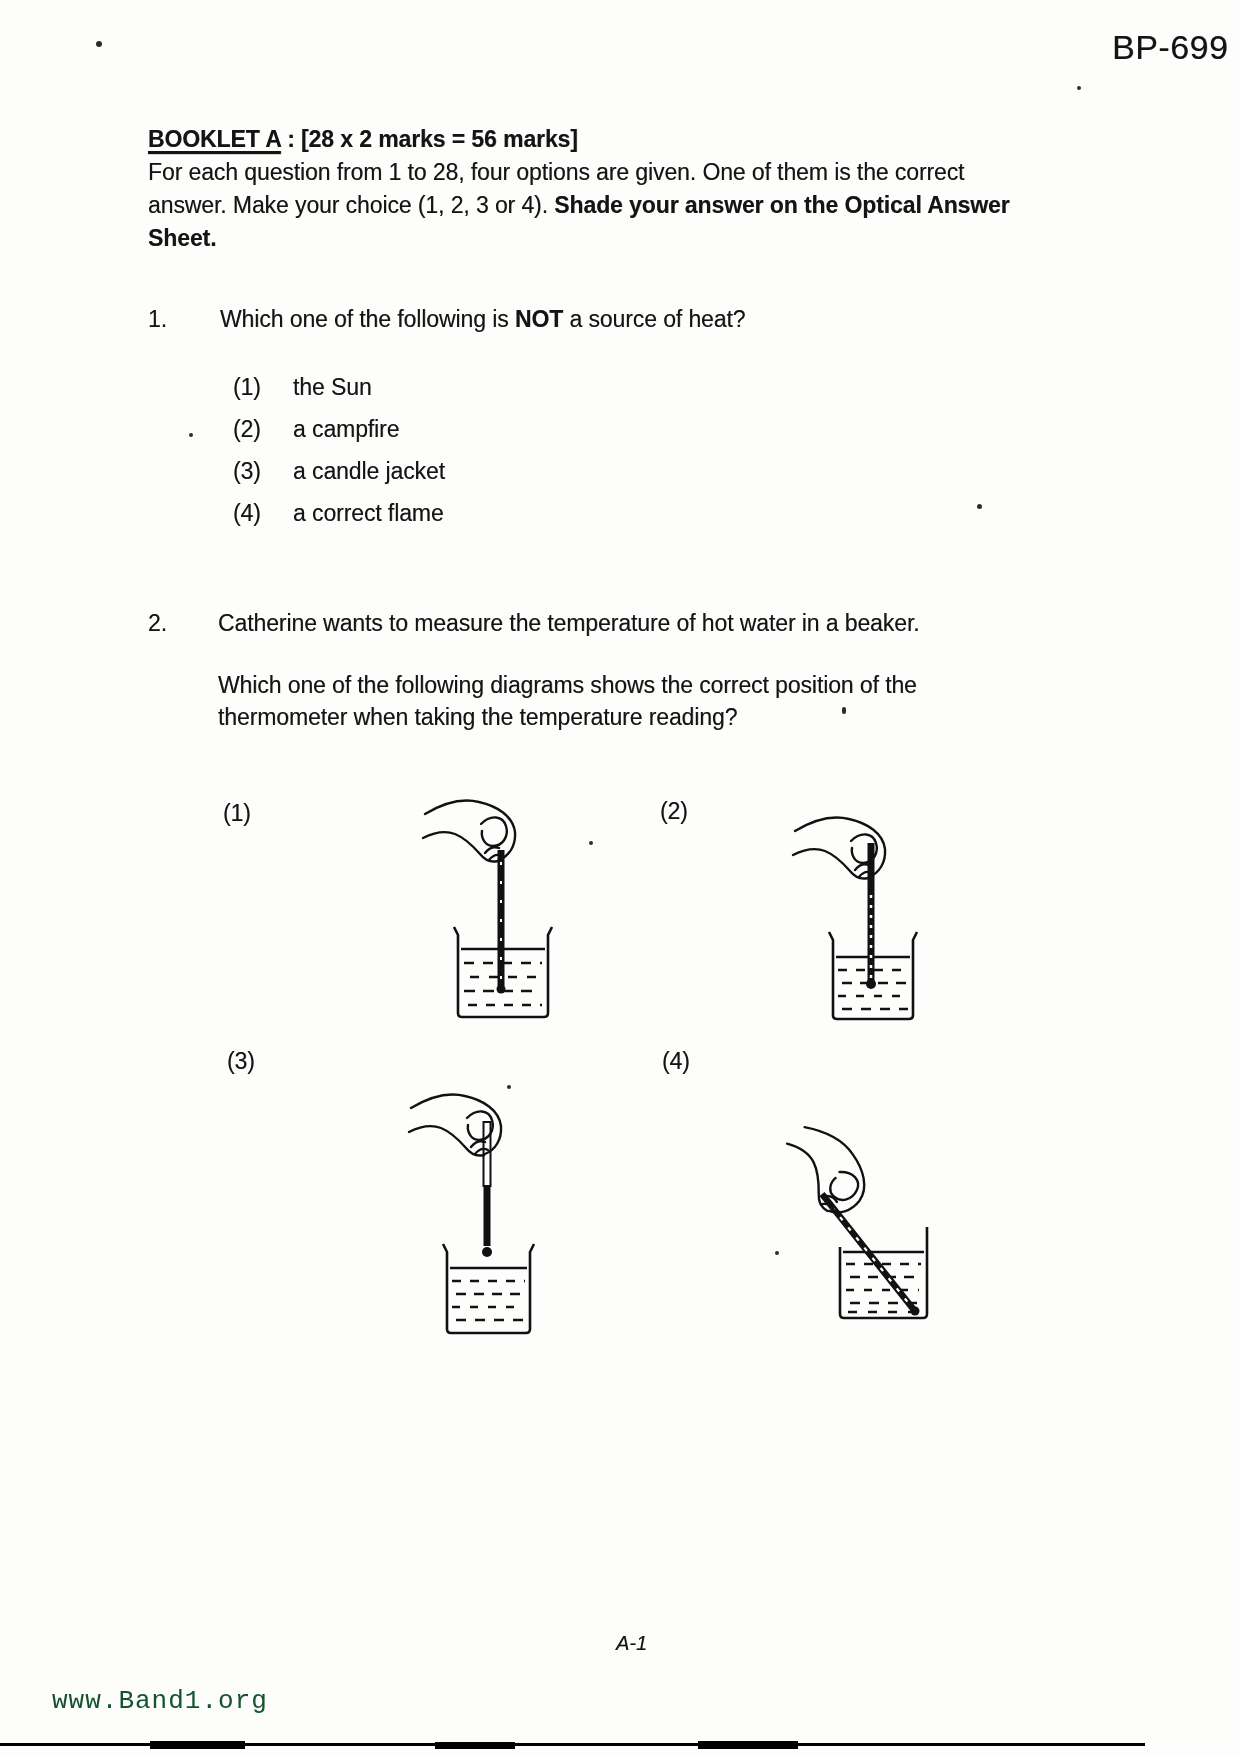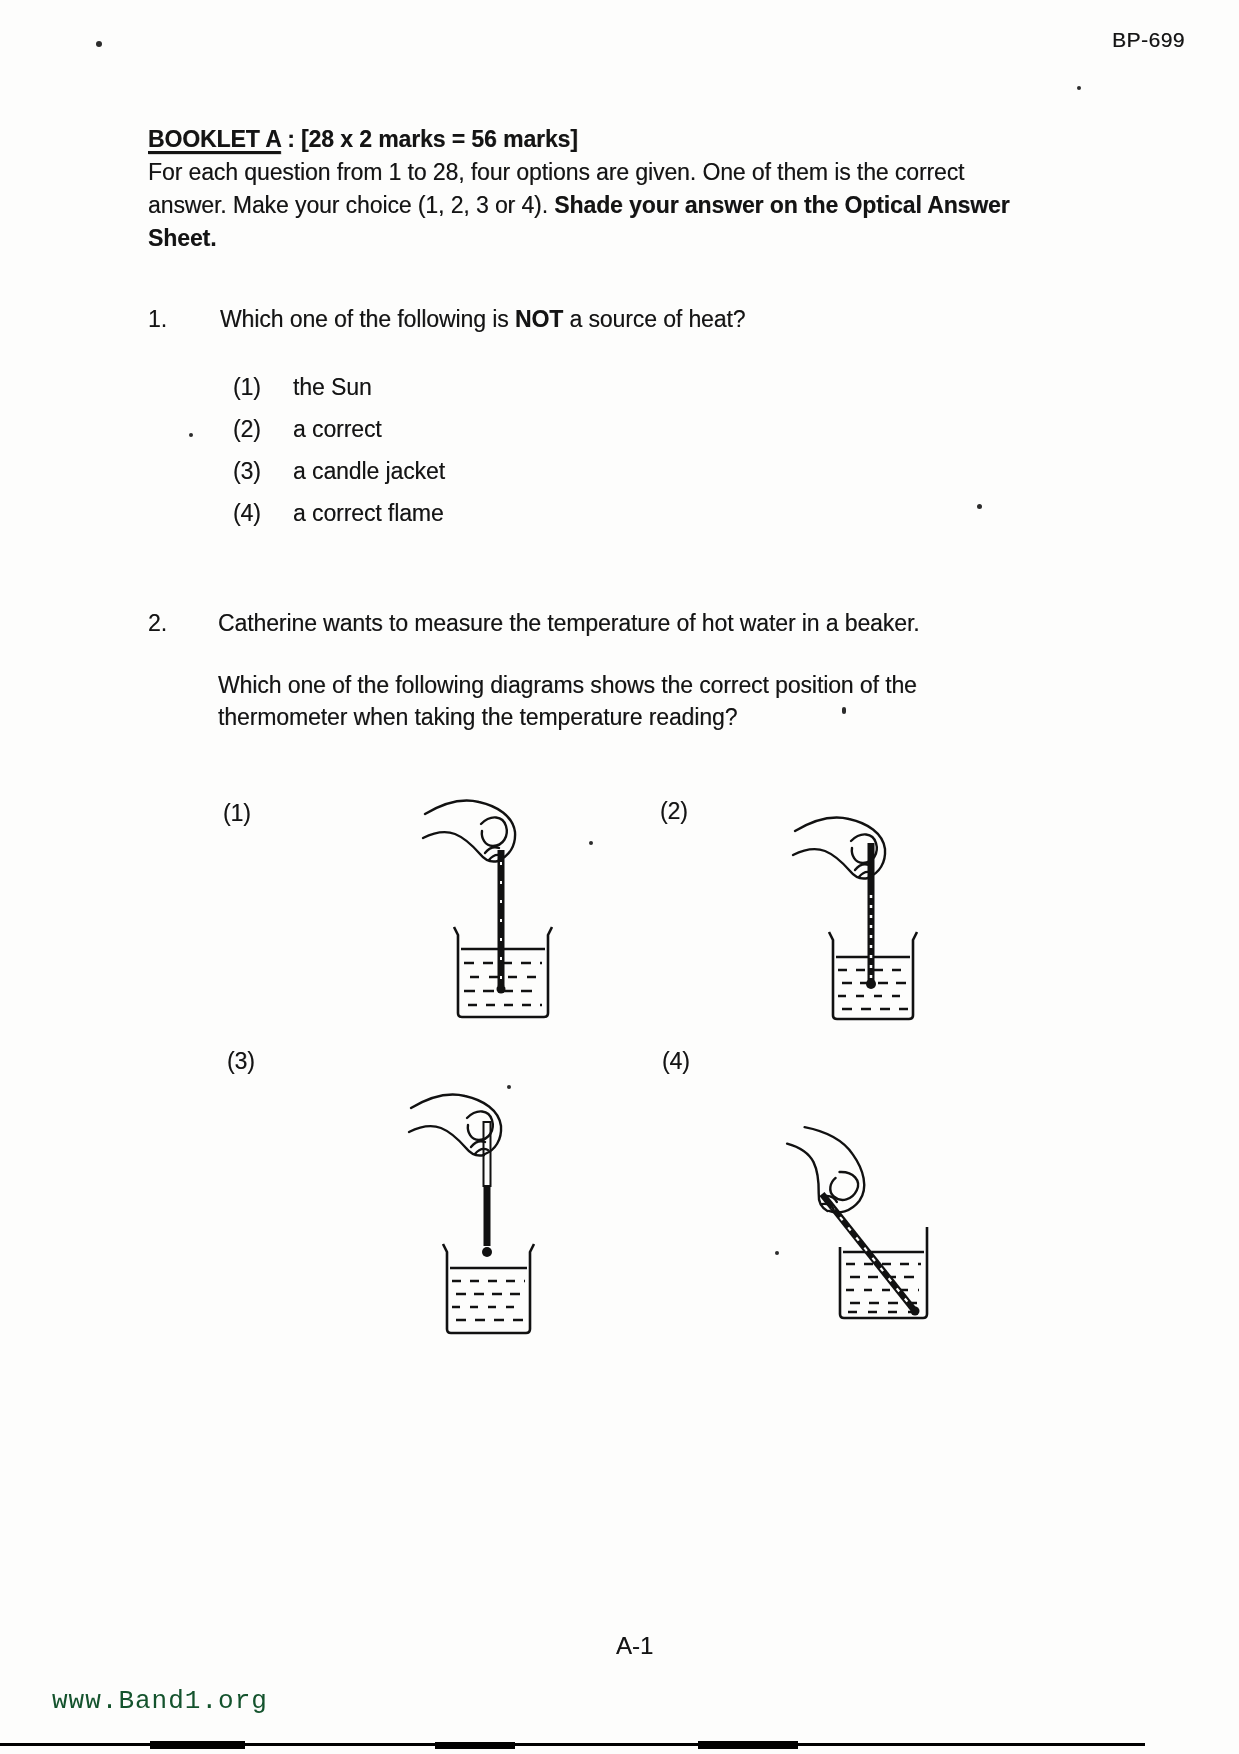--- a/index.html
+++ b/index.html
@@ -10,23 +10,23 @@
     background:#fdfdfc;
     font-family:"Liberation Sans", sans-serif;
     color:#141414;
     overflow:hidden;
   }
   .abs{position:absolute;}
   .txt{font-size:23px;line-height:33px;letter-spacing:-0.1px;
        text-shadow:0.35px 0.35px 0 rgba(10,10,10,0.45);white-space:nowrap;}
   .b{font-weight:700;}
   .u{text-decoration:underline;text-decoration-thickness:2.5px;text-underline-offset:4px;}
-  .code{font-size:21px;letter-spacing:0.5px;text-shadow:0.4px 0.4px 0 rgba(0,0,0,0.5);}
+  .code{font-size:34px;letter-spacing:0.5px;text-shadow:0.4px 0.4px 0 rgba(0,0,0,0.5);}
   .optnum{display:inline-block;width:60px;}
-  .pageno{font-size:24px;text-shadow:0.3px 0.3px 0 rgba(0,0,0,0.5);}
+  .pageno{font-size:20px;text-shadow:0.3px 0.3px 0 rgba(0,0,0,0.5);font-style:italic;}
   .watermark{font-family:"Liberation Mono","DejaVu Sans Mono",monospace;
              font-size:26px;color:#14532d;letter-spacing:1px;}
   .dot{background:#2c2c2c;border-radius:50%;}
   .scanline-base{position:absolute;background:#000;}
   svg{display:block;}
 </style>
 </head>
 <body>
 
 <div class="page">
@@ -55,21 +55,21 @@
 
   <div class="abs txt" style="left:148px;top:303px;">1.</div>
   <div class="abs txt" style="left:220px;top:303px;text-align:center;">
     <span>Which one of the following is </span><span class="b">NOT</span><span> a source of heat?</span>
   </div>
 
   <div class="abs txt" style="left:233px;top:371px;">
     <span class="optnum">(1)</span><span>the Sun</span>
   </div>
   <div class="abs txt" style="left:233px;top:413px;">
-    <span class="optnum">(2)</span><span>a correct</span>
+    <span class="optnum">(2)</span><span>a campfire</span>
   </div>
   <div class="abs txt" style="left:233px;top:455px;">
     <span class="optnum">(3)</span><span>a candle jacket</span>
   </div>
   <div class="abs txt" style="left:233px;top:497px;">
     <span class="optnum">(4)</span><span>a correct flame</span>
   </div>
 
   <div class="abs txt" style="left:148px;top:607px;">2.</div>
   <div class="abs txt" style="left:218px;top:669px;">Which one of the following diagrams shows the correct position of the</div>

